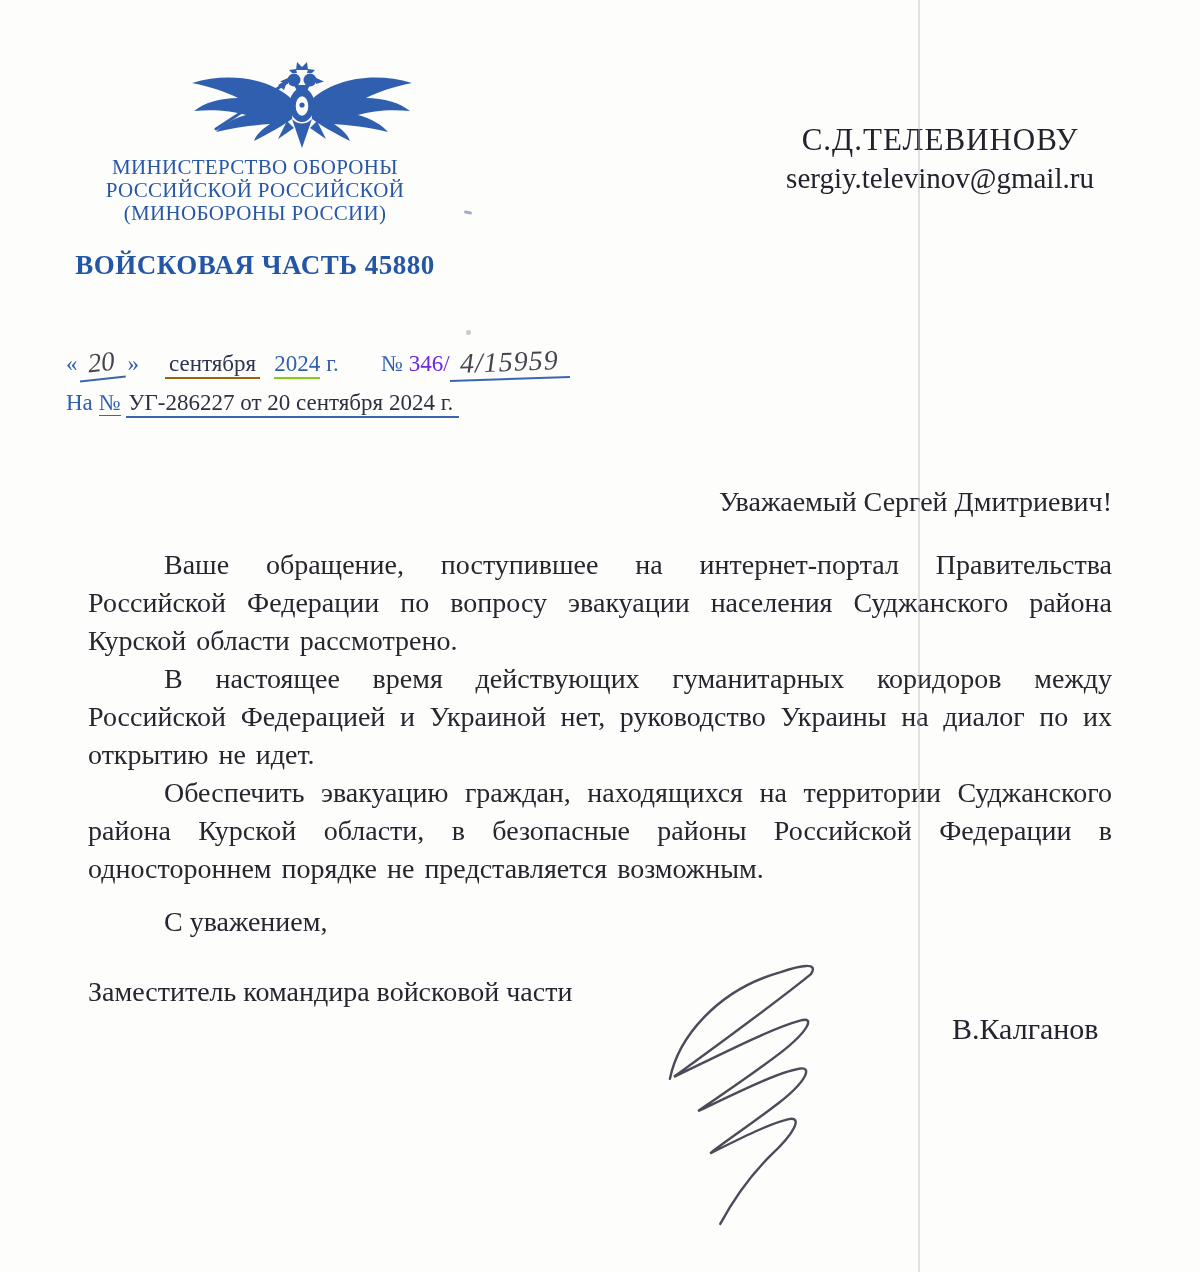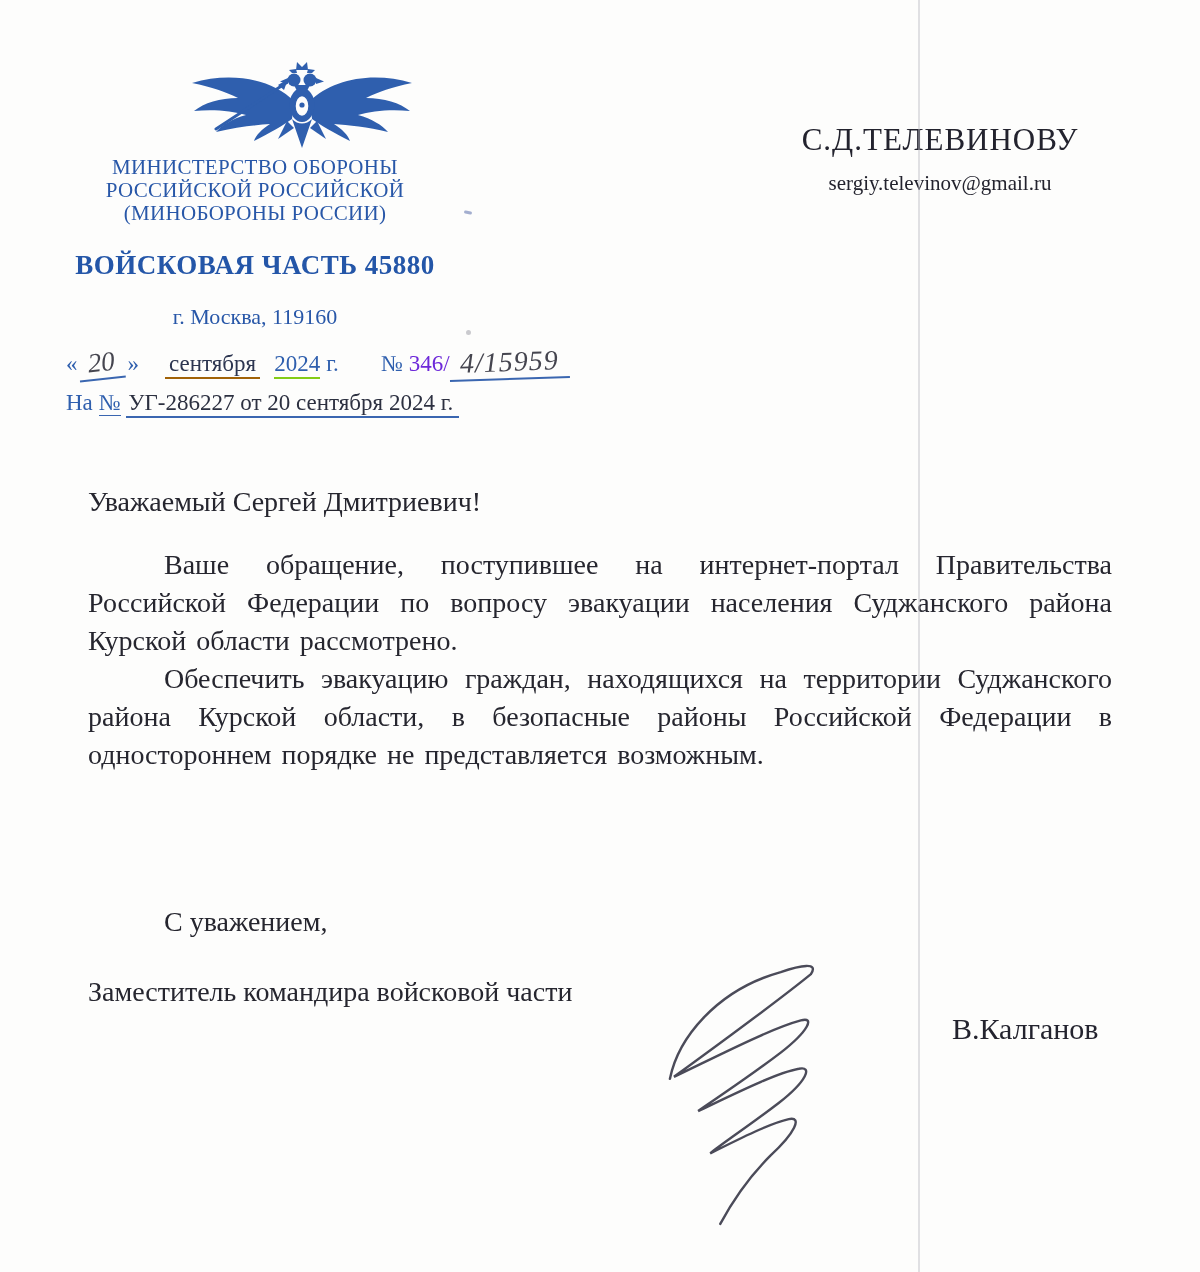--- a/index.html
+++ b/index.html
@@ -47,23 +47,23 @@
     border-bottom:2px solid #3a66b0; font-size:28px; letter-spacing:1px;
     transform:rotate(-2deg); transform-origin:bottom;
   }
   .ref-row { position:absolute; left:66px; top:390px; font-size:23px; white-space:nowrap; }
   .ref-label { color:#2f5fae; }
   .ref-no { border-bottom:1.5px solid #3a66b0; color:#2f5fae; }
   .ref-value { color:#2c3040; border-bottom:2px solid #3a66b0; padding:0 6px 1px 2px; }
   
   .recipient { position:absolute; left:756px; top:122px; width:368px; text-align:center; color:#23232e; }
   .recipient-name { font-size:31px; letter-spacing:1px; }
-  .recipient-email { font-size:21px; margin-top:13px; }
+  .recipient-email { font-size:29px; margin-top:4px; }
   
-  .salutation { position:absolute; left:88px; top:486px; width:1024px; text-align:left; font-size:28px; color:#26262f; }
+  .salutation { position:absolute; left:88px; top:486px; width:1024px; text-align:right; font-size:28px; color:#26262f; }
   .body-text  { position:absolute; left:88px; top:546px; width:1024px; font-size:28px; line-height:38px; text-align:justify; color:#26262f; }
   .body-text p { margin:0; text-indent:76px; word-spacing:3px; }
   .closing { position:absolute; left:164px; top:906px; font-size:28px; color:#26262f; }
   .position-title { position:absolute; left:88px; top:976px; font-size:28px; color:#26262f; }
   .signer-name { position:absolute; left:952px; top:1012px; font-size:30px; color:#23232e; }
   .signature-svg { position:absolute; left:656px; top:960px; width:190px; height:280px; }
   
   .scan-line { position:absolute; left:918px; top:0; width:2px; height:1272px; background:rgba(188,188,197,0.45); }
   .speck-a { position:absolute; left:464px; top:211px; width:8px; height:3px; background:rgba(90,110,170,0.55); border-radius:2px; transform:rotate(12deg); }
   .speck-b { position:absolute; left:466px; top:330px; width:5px; height:5px; background:rgba(140,140,150,0.45); border-radius:50%; }
@@ -106,21 +106,20 @@
     </g>
   </svg>
 
   <div class="ministry">
     <div>МИНИСТЕРСТВО ОБОРОНЫ</div>
     <div>РОССИЙСКОЙ РОССИЙСКОЙ</div>
     <div>(МИНОБОРОНЫ РОССИИ)</div>
   </div>
 
   <div class="unit-title">ВОЙСКОВАЯ ЧАСТЬ 45880</div>
-  <div class="address">г. Москва, 119160</div>
 
   <div class="date-row">
     <span class="blue">«</span>
     <span class="hand day-cell">20</span>
     <span class="blue">»</span>
     <span class="month-cell">сентября</span>
     <span class="year-cell">2024</span>
     <span class="year-suffix">г.</span>
     <span class="num-sign">№</span>
     <span class="num-typed">346/</span>
@@ -135,20 +134,21 @@
 
   <div class="recipient">
     <div class="recipient-name">С.Д.ТЕЛЕВИНОВУ</div>
     <div class="recipient-email">sergiy.televinov@gmail.ru</div>
   </div>
 
   <div class="salutation">Уважаемый Сергей Дмитриевич!</div>
 
   <div class="body-text">
     <p>Ваше обращение, поступившее на интернет-портал Правительства Российской Федерации по вопросу эвакуации населения Суджанского района Курской области рассмотрено.</p>
+    <p>В настоящее время действующих гуманитарных коридоров между Российской Федерацией и Украиной нет, руководство Украины на диалог по их открытию не идет.</p>
     <p>Обеспечить эвакуацию граждан, находящихся на территории Суджанского района Курской области, в безопасные районы Российской Федерации в одностороннем порядке не представляется возможным.</p>
   </div>
 
   <div class="closing">С уважением,</div>
 
   <div class="position-title">Заместитель командира войсковой части</div>
 
   <svg class="signature-svg" viewBox="0 0 185 278" aria-hidden="true">
     <path d="M 12 118
              C 20 78, 58 30, 122 12

